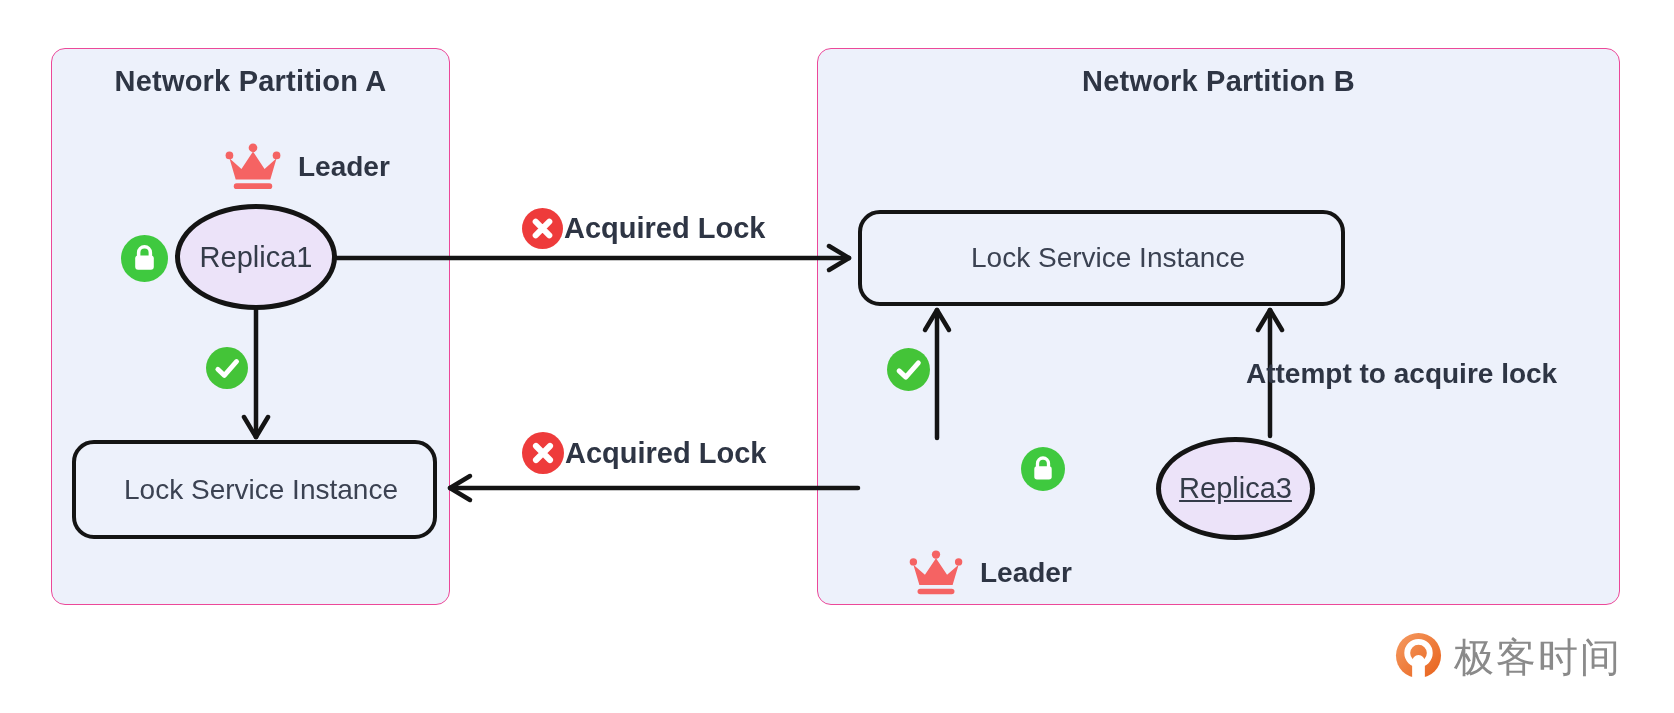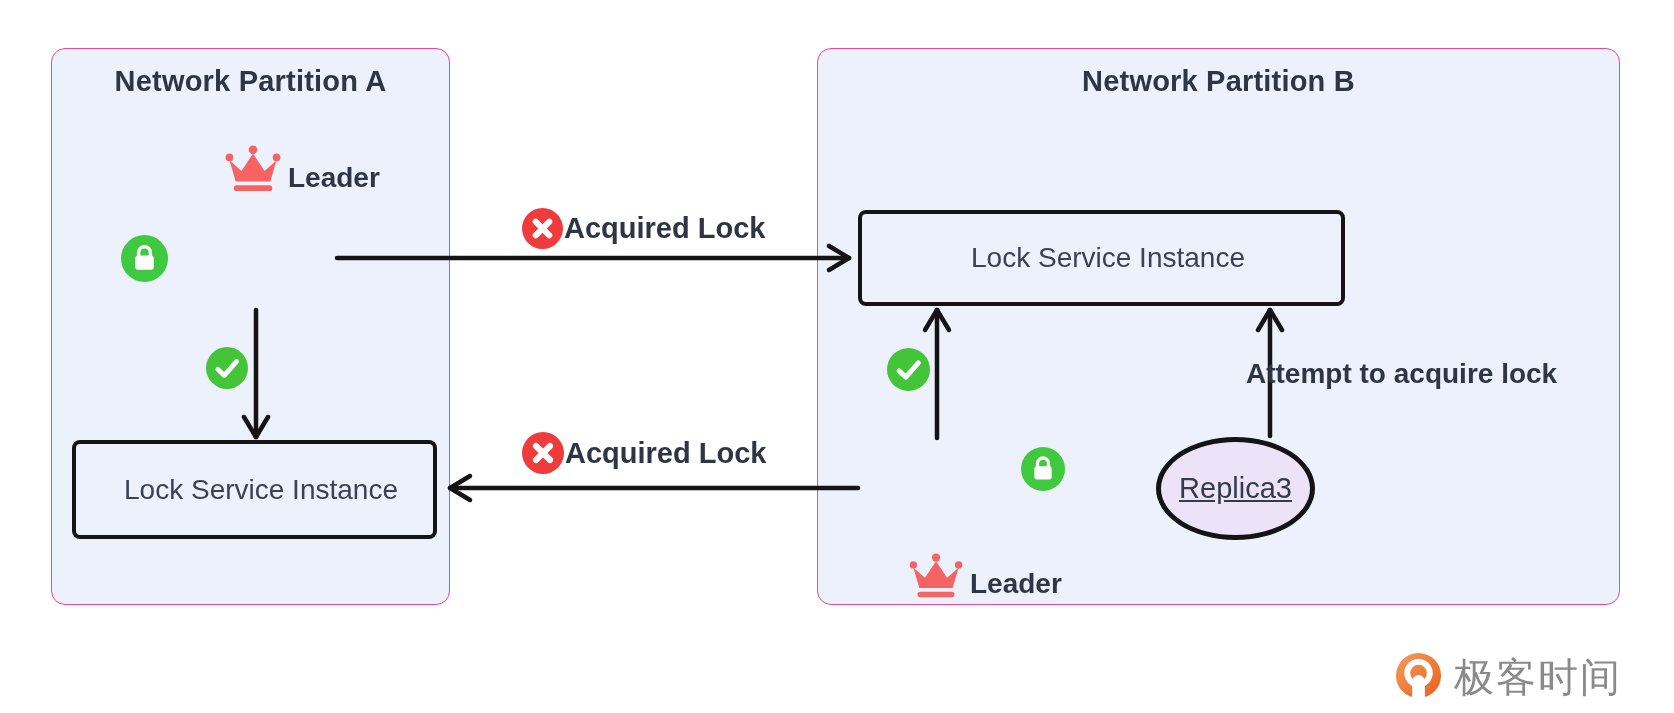--- a/index.html
+++ b/index.html
@@ -9,33 +9,33 @@
   }
   .partition{
     position:absolute;background:#edf1fb;border:1px solid #ec4899;border-radius:14px;
     box-sizing:border-box;
   }
   .partition-title{
     position:absolute;top:16px;left:0;width:100%;text-align:center;
     font-size:29px;font-weight:700;color:#2e3544;letter-spacing:.2px;
   }
   .node-box{
-    position:absolute;background:#edf1fb;border:4px solid #141414;border-radius:8px;
+    position:absolute;background:#edf1fb;border:4px solid #141414;border-radius:22px;
     box-sizing:border-box;display:flex;align-items:center;justify-content:center;
     font-size:28px;font-weight:400;color:#3b4252;padding-left:13px;
   }
   .ellipse{
     position:absolute;background:#ece3f9;border:5px solid #141414;border-radius:50%;
     box-sizing:border-box;display:flex;align-items:center;justify-content:center;
     font-size:29px;font-weight:400;color:#343b49;
   }
   .icon{position:absolute;display:block;}
   .label-row{position:absolute;display:flex;align-items:center;gap:1px;}
   .label-row .txt{font-size:29px;font-weight:700;color:#2e3544;white-space:nowrap;}
-  .leader-row{position:absolute;display:flex;align-items:flex-end;gap:6px;}
+  .leader-row{position:absolute;display:flex;align-items:center;gap:16px;}
   .leader-row .txt{font-size:28px;font-weight:700;color:#2e3544;}
   .annotation{
     position:absolute;font-size:28px;font-weight:700;color:#2e3544;white-space:nowrap;
   }
   .arrows{position:absolute;left:0;top:0;pointer-events:none;}
   .logo-row{position:absolute;display:flex;align-items:center;gap:11px;}
   .logo-row .txt{font-size:40px;font-weight:400;color:#8a8a8a;letter-spacing:2px;}
 </style>
 </head>
 <body>
@@ -86,20 +86,23 @@
         <circle cx="30" cy="6" r="4.5"></circle>
         <circle cx="5.5" cy="14" r="4"></circle>
         <circle cx="54.5" cy="14" r="4"></circle>
         <path d="M5.5 17 L18 28 L30 10 L42 28 L54.5 17 L48 39 L12 39 Z"></path>
         <rect x="10" y="43" width="40" height="6" rx="3"></rect>
       </g>
     </svg>
     <span class="txt">Leader</span>
   </div>
 
+  <div class="ellipse" style="left:175px;top:204px;width:162px;height:106px;">
+    <span>Replica1</span>
+  </div>
 
   <svg class="icon" style="left:121px;top:235px;" width="47" height="47" viewBox="0 0 48 48">
     <circle cx="24" cy="24" r="24" fill="#3FC93F"></circle>
     <path d="M18 22 v-4 a6 6 0 0 1 12 0 v4" stroke="#fff" stroke-width="3.6" fill="none"></path>
     <rect x="14.5" y="21" width="19" height="14.5" rx="3" fill="#fff"></rect>
   </svg>
 
   <svg class="icon" style="left:206px;top:347px;" width="42" height="42" viewBox="0 0 48 48">
     <circle cx="24" cy="24" r="24" fill="#44C438"></circle>
     <path d="M13.5 25.5 L21 32.5 L35 16.5" stroke="#fff" stroke-width="5.5" fill="none" stroke-linecap="round" stroke-linejoin="round"></path>
@@ -153,21 +156,21 @@
         <circle cx="30" cy="6" r="4.5"></circle>
         <circle cx="5.5" cy="14" r="4"></circle>
         <circle cx="54.5" cy="14" r="4"></circle>
         <path d="M5.5 17 L18 28 L30 10 L42 28 L54.5 17 L48 39 L12 39 Z"></path>
         <rect x="10" y="43" width="40" height="6" rx="3"></rect>
       </g>
     </svg>
     <span class="txt">Leader</span>
   </div>
 
-  <div class="logo-row" style="left:1394px;top:650px;">
+  <div class="logo-row" style="left:1394px;top:630px;">
     <svg width="49" height="51" viewBox="0 0 50 52">
       <defs>
         <linearGradient id="og" x1="0" y1="0" x2="1" y2="1">
           <stop offset="0" stop-color="#F59B62"></stop>
           <stop offset="1" stop-color="#E8611A"></stop>
         </linearGradient>
       </defs>
       <circle cx="25" cy="24" r="23" fill="url(#og)"></circle>
       <circle cx="25" cy="21.5" r="11.5" fill="none" stroke="#fff" stroke-width="6"></circle>
       <path d="M25 30 L25 47" stroke="#fff" stroke-width="13" stroke-linecap="round"></path>

